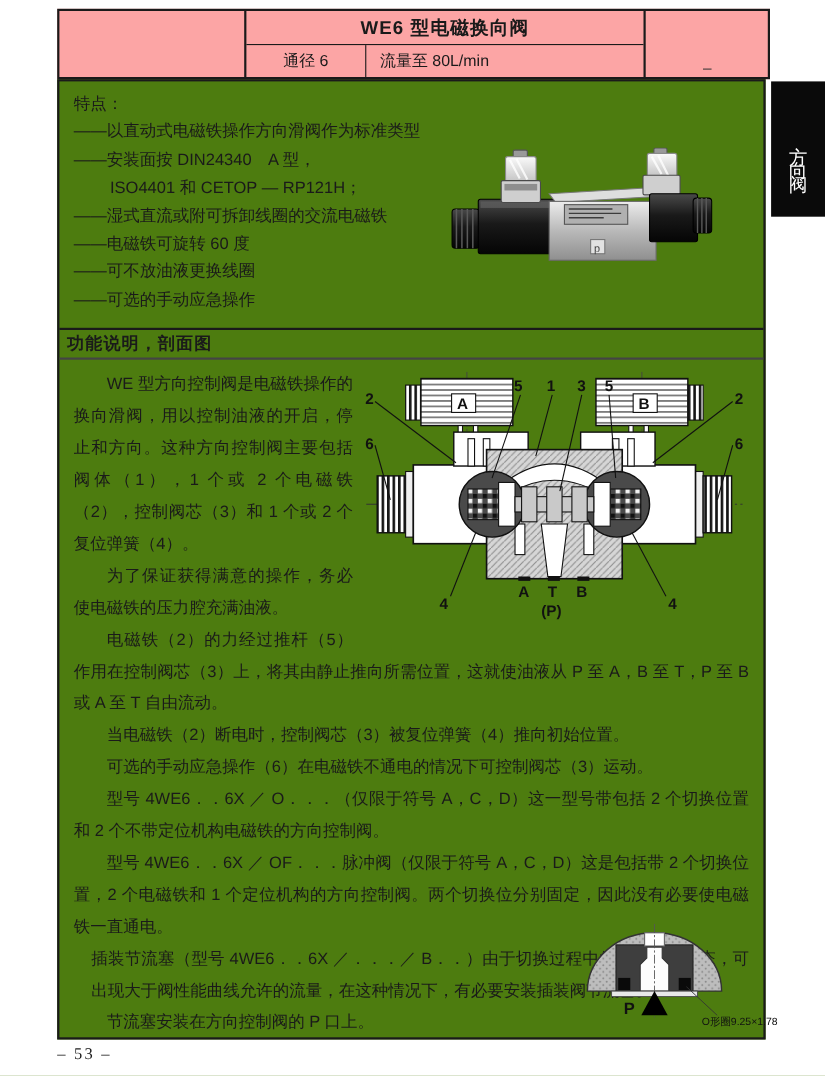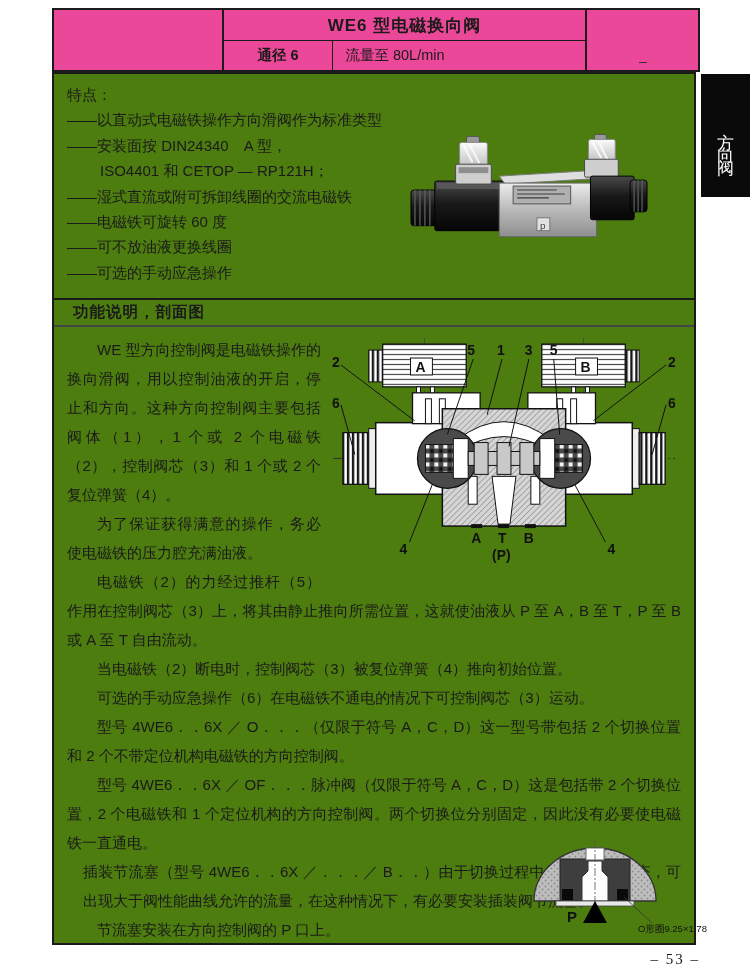--- a/index.html
+++ b/index.html
@@ -4,30 +4,30 @@
 <style>
   html,body{margin:0;padding:0;}
   body{
     width:750px;height:978px;position:relative;background:#ffffff;
     font-family:"Liberation Sans","DejaVu Sans",sans-serif;color:#1a1a1a;
     overflow:hidden;
   }
   
   .header-table{
     position:absolute;left:52px;top:8px;width:648px;height:64px;
-    border:2px solid #1a1a1a;box-sizing:border-box;display:flex;background:#ec4899;
+    border:2px solid #1a1a1a;box-sizing:border-box;display:flex;background:#fca5a5;
   }
   .cell-logo{width:170px;border-right:2px solid #1a1a1a;box-sizing:border-box;}
   .cell-center{width:363px;border-right:2px solid #1a1a1a;box-sizing:border-box;display:flex;flex-direction:column;}
   .title-row{height:30px;border-bottom:1.5px solid #1a1a1a;display:flex;align-items:center;justify-content:center;
     font-size:17px;font-weight:600;letter-spacing:1px;}
   .spec-row{flex:1;display:flex;}
   .spec-cell{display:flex;align-items:center;justify-content:center;font-size:14.5px;font-weight:500;box-sizing:border-box;}
   .spec-cell+.spec-cell{border-left:1.5px solid #1a1a1a;}
-  .spec-bore{width:108px;font-weight:bold;}
+  .spec-bore{width:108px;}
   .spec-pressure{width:130px;}
   .spec-flow{width:125px;}
   .cell-corner{flex:1;position:relative;}
   .corner-mark{position:absolute;left:52px;bottom:1px;font-size:14px;color:#333;}
   
   .side-tab{
     position:absolute;left:701px;top:74px;width:49px;height:123px;background:#0a0a0a;
     color:#fff;display:flex;align-items:center;justify-content:center;
   }
   .side-tab span{
@@ -39,31 +39,31 @@
     position:absolute;left:52px;top:72px;width:644px;height:873px;
     border:2px solid #1a1a1a;box-sizing:border-box;background:#4d7c0f;
     display:flex;flex-direction:column;
   }
   .features-region{height:224px;position:relative;flex:none;}
   .features-text{position:absolute;left:13px;top:8px;font-size:15px;line-height:25.4px;font-weight:500;}
   .feature-line.cont{padding-left:33px;}
   .valve-photo{position:absolute;left:356px;top:60px;width:238px;height:116px;}
   .section-bar{
     flex:none;height:29px;border-top:2px solid #1a1a1a;border-bottom:2px solid #444;
-    box-sizing:border-box;display:flex;align-items:center;padding-left:19px;
+    box-sizing:border-box;display:flex;align-items:center;padding-left:7px;
     font-size:15.5px;font-weight:600;letter-spacing:1px;
   }
   .content-region{flex:1;position:relative;padding:8px 13px 0 13px;font-size:15px;line-height:29px;font-weight:500;}
   .content-region p{margin:0;text-indent:2em;text-align:justify;}
   .content-region p.no-indent{text-indent:0;margin-left:16px;}
   .diagram-float{float:right;width:354px;height:244px;margin:2px 0 8px 6px;}
   .plug-diagram{position:absolute;left:466px;top:510px;width:200px;height:100px;}
   
   .page-number{
-    position:absolute;left:52px;top:951px;width:648px;text-align:right;
+    position:absolute;left:52px;top:951px;width:648px;text-align:left;
     font-family:"Liberation Serif","DejaVu Serif",serif;font-size:15px;letter-spacing:2px;
   }
   svg text{font-family:"Liberation Sans","DejaVu Sans",sans-serif;}
 </style>
 </head>
 <body>
 
 <div class="header-table">
   <div class="cell-logo"></div>
   <div class="cell-center">

